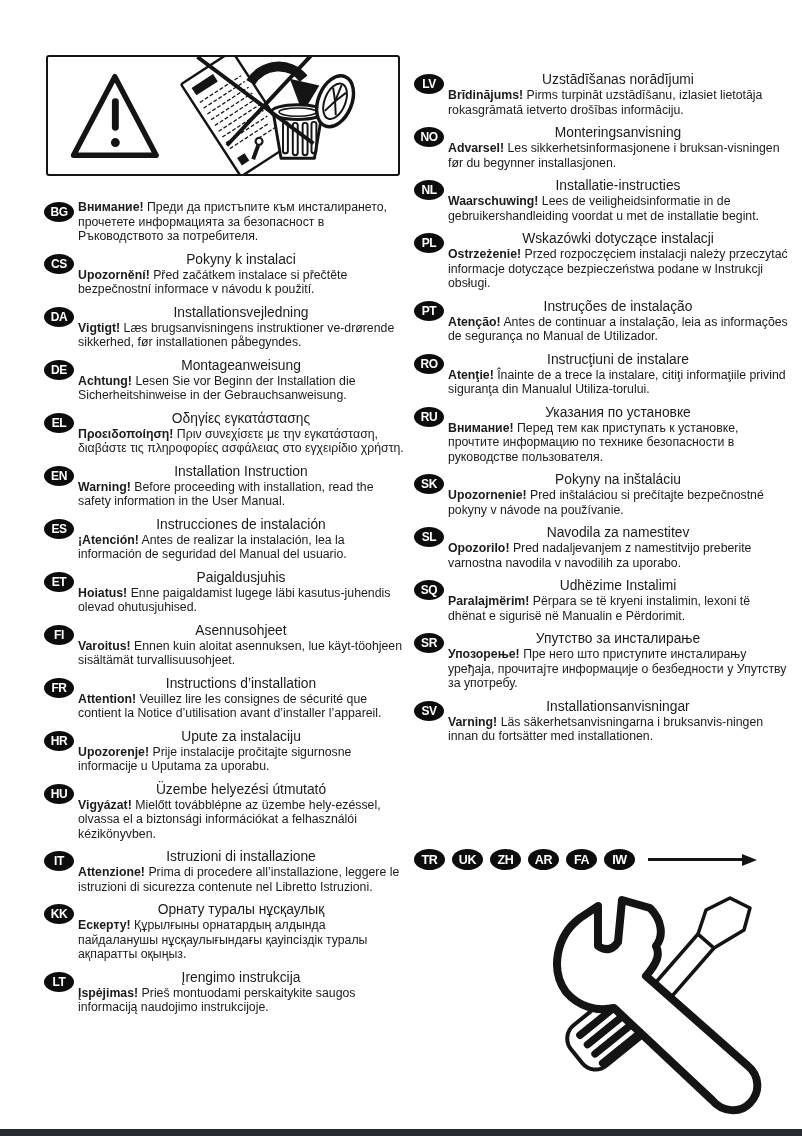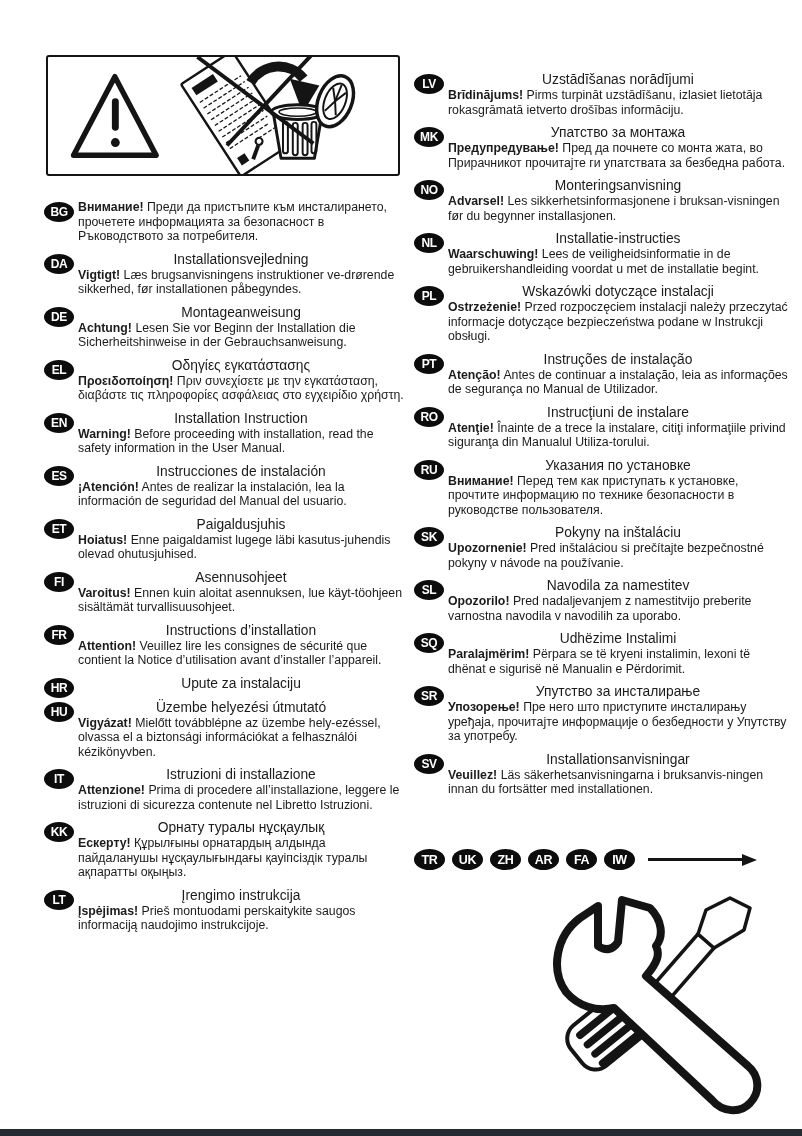--- a/index.html
+++ b/index.html
@@ -97,20 +97,25 @@
       </g>
     </svg>
   </div>
 
   <div class="col col-left" id="col-left">
   <div class="entry">
     <span class="badge">BG</span>
     <div class="entry-body"><b class="warn">Внимание!</b> <span class="rest">Преди да пристъпите към инсталирането, прочетете информацията за безопасност в Ръководството за потребителя.</span></div>
   </div>
 
+  <div class="entry">
+    <span class="badge">CS</span>
+    <div class="entry-title">Pokyny k instalaci</div>
+    <div class="entry-body"><b class="warn">Upozornění!</b> <span class="rest">Před začátkem instalace si přečtěte bezpečnostní informace v návodu k použití.</span></div>
+  </div>
 
   <div class="entry">
     <span class="badge">DA</span>
     <div class="entry-title">Installationsvejledning</div>
     <div class="entry-body"><b class="warn">Vigtigt!</b> <span class="rest">Læs brugsanvisningens instruktioner ve-drørende sikkerhed, før installationen påbegyndes.</span></div>
   </div>
 
   <div class="entry">
     <span class="badge">DE</span>
     <div class="entry-title">Montageanweisung</div>
@@ -149,20 +154,21 @@
 
   <div class="entry">
     <span class="badge">FR</span>
     <div class="entry-title">Instructions d’installation</div>
     <div class="entry-body"><b class="warn">Attention!</b> <span class="rest">Veuillez lire les consignes de sécurité que contient la Notice d’utilisation avant d’installer l’appareil.</span></div>
   </div>
 
   <div class="entry">
     <span class="badge">HR</span>
     <div class="entry-title">Upute za instalaciju</div>
+    <div class="entry-body"><b class="warn">Upozorenje!</b> <span class="rest">Prije instalacije pročitajte sigurnosne informacije u Uputama za uporabu.</span></div>
   </div>
 
   <div class="entry">
     <span class="badge">HU</span>
     <div class="entry-title">Üzembe helyezési útmutató</div>
     <div class="entry-body"><b class="warn">Vigyázat!</b> <span class="rest">Mielőtt továbblépne az üzembe hely-ezéssel, olvassa el a biztonsági információkat a felhasználói kézikönyvben.</span></div>
   </div>
 
   <div class="entry">
     <span class="badge">IT</span>
@@ -182,25 +188,20 @@
     <div class="entry-body"><b class="warn">Įspėjimas!</b> <span class="rest">Prieš montuodami perskaitykite saugos informaciją naudojimo instrukcijoje.</span></div>
   </div>
 </div>
   <div class="col col-right" id="col-right">
   <div class="entry">
     <span class="badge">LV</span>
     <div class="entry-title">Uzstādīšanas norādījumi</div>
     <div class="entry-body"><b class="warn">Brīdinājums!</b> <span class="rest">Pirms turpināt uzstādīšanu, izlasiet lietotāja rokasgrāmatā ietverto drošības informāciju.</span></div>
   </div>
 
-  <div class="entry">
-    <span class="badge">MK</span>
-    <div class="entry-title">Упатство за монтажа</div>
-    <div class="entry-body"><b class="warn">Предупредување!</b> <span class="rest">Пред да почнете со монта жата, во Прирачникот прочитајте ги упатствата за безбедна работа.</span></div>
-  </div>
 
   <div class="entry">
     <span class="badge">NO</span>
     <div class="entry-title">Monteringsanvisning</div>
     <div class="entry-body"><b class="warn">Advarsel!</b> <span class="rest">Les sikkerhetsinformasjonene i bruksan-visningen før du begynner installasjonen.</span></div>
   </div>
 
   <div class="entry">
     <span class="badge">NL</span>
     <div class="entry-title">Installatie-instructies</div>
@@ -251,21 +252,21 @@
 
   <div class="entry">
     <span class="badge">SR</span>
     <div class="entry-title">Упутство за инсталирање</div>
     <div class="entry-body"><b class="warn">Упозорење!</b> <span class="rest">Пре него што приступите инсталирању уређаја, прочитајте информације о безбедности у Упутству за употребу.</span></div>
   </div>
 
   <div class="entry">
     <span class="badge">SV</span>
     <div class="entry-title">Installationsanvisningar</div>
-    <div class="entry-body"><b class="warn">Veuillez!</b> <span class="rest">Läs säkerhetsanvisningarna i bruksanvis-ningen innan du fortsätter med installationen.</span></div>
+    <div class="entry-body"><b class="warn">Varning!</b> <span class="rest">Läs säkerhetsanvisningarna i bruksanvis-ningen innan du fortsätter med installationen.</span></div>
   </div>
 </div>
 
   <div class="more-langs">
     <span id="pills" style="display: flex;">
         <span class="pill">TR</span>
         <span class="pill">UK</span>
         <span class="pill">ZH</span>
         <span class="pill">AR</span>
         <span class="pill">FA</span>

